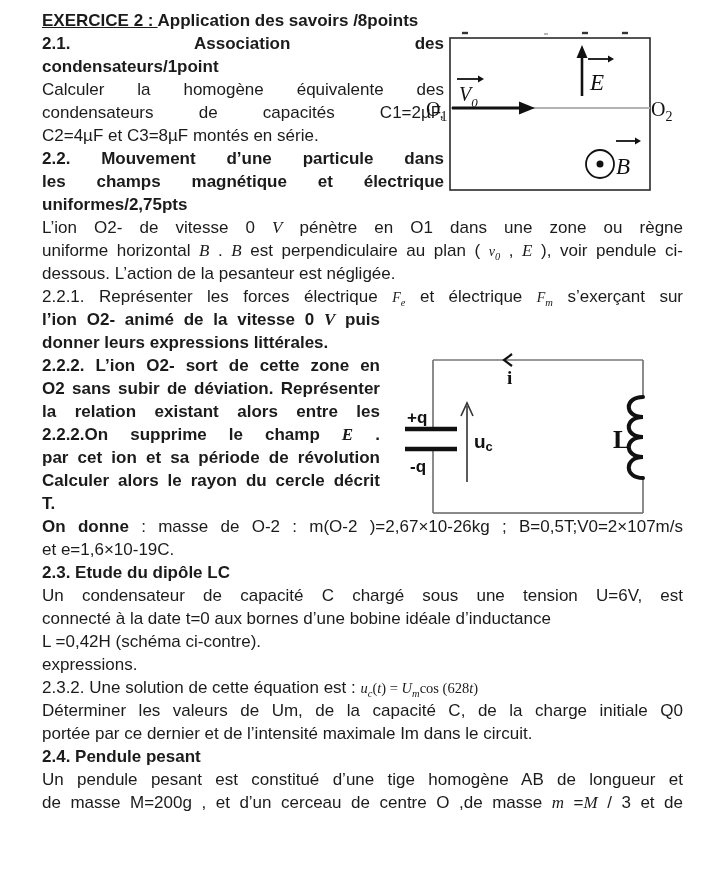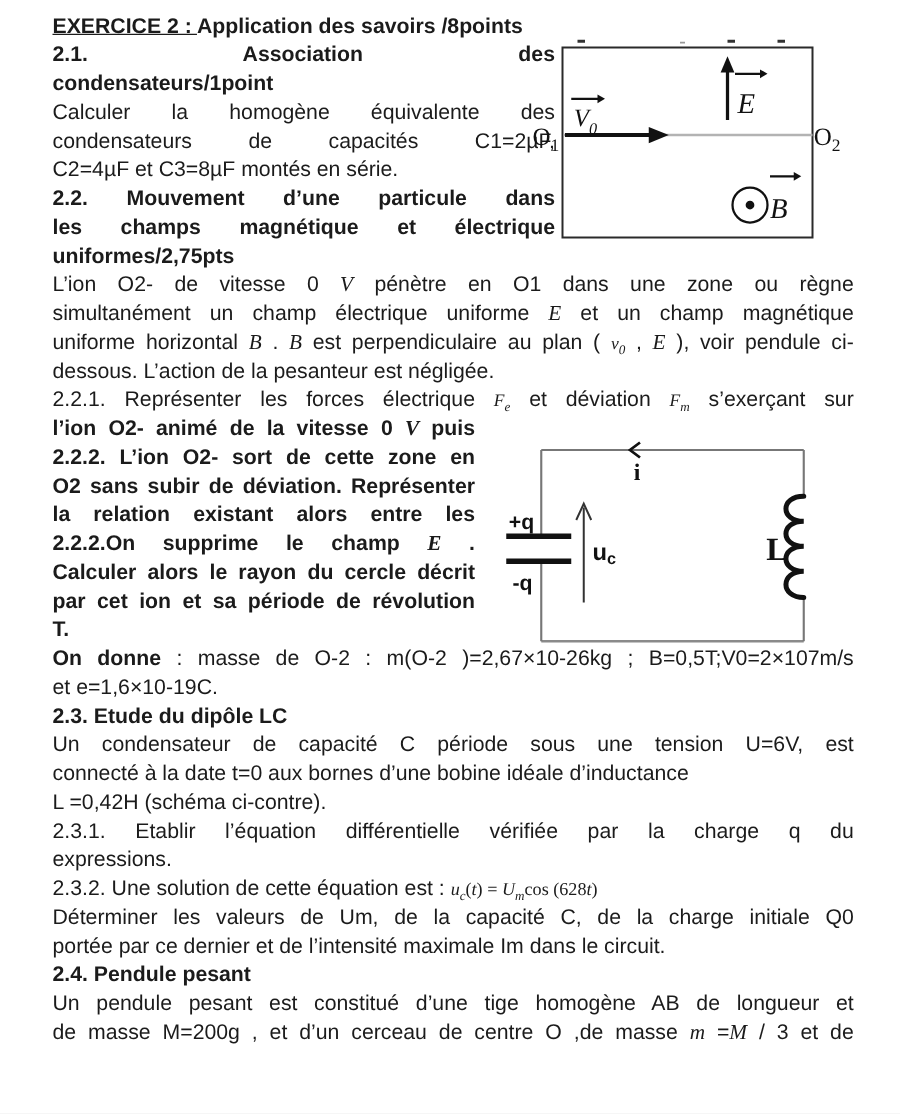--- a/index.html
+++ b/index.html
@@ -50,43 +50,42 @@
       <div class="ln"><span class="sb">condensateurs/1point</span></div>
       <div class="ln j"><span>Calculer la homogène équivalente des</span></div>
       <div class="ln j"><span>condensateurs de capacités C1=2µF,</span></div>
       <div class="ln"><span>C2=4µF et C3=8µF montés en série.</span></div>
       <div class="ln j"><span class="sb">2.2. Mouvement d’une particule dans</span></div>
       <div class="ln j"><span class="sb">les champs magnétique et électrique</span></div>
       <div class="ln"><span class="sb">uniformes/2,75pts</span></div>
     </div>
   <div class="full">
       <div class="ln j"><span>L’ion O2- de vitesse 0 </span><span class="si">V</span><span> pénètre en O1 dans une zone ou règne</span></div>
-      <div class="ln j"><span>simultanément un champ électrique uniforme </span><span class="si">E</span><span> et un champ magnétique</span></div>
       <div class="ln j"><span>uniforme horizontal </span><span class="si">B</span><span> . </span><span class="si">B</span><span> est perpendiculaire au plan ( </span><span class="ssm">v</span><span class="ssmsub">0</span><span> , </span><span class="si">E</span><span> ), voir pendule ci-</span></div>
       <div class="ln"><span>dessous. L’action de la pesanteur est négligée.</span></div>
-      <div class="ln j"><span>2.2.1. Représenter les forces électrique </span><span class="ssm">F</span><span class="ssmsub">e</span><span> et déviation </span><span class="ssm">F</span><span class="ssmsub">m</span><span> s’exerçant sur</span></div>
+      <div class="ln j"><span>2.2.1. Représenter les forces électrique </span><span class="ssm">F</span><span class="ssmsub">e</span><span> et électrique </span><span class="ssm">F</span><span class="ssmsub">m</span><span> s’exerçant sur</span></div>
     </div>
   <div class="block-b">
       <div class="ln j"><span>l’ion O2- animé de la vitesse 0 </span><span class="si">V</span><span> puis</span></div>
+      <div class="ln"><span>donner leurs expressions littérales.</span></div>
       <div class="ln j"><span>2.2.2. L’ion O2- sort de cette zone en</span></div>
       <div class="ln j"><span>O2 sans subir de déviation. Représenter</span></div>
       <div class="ln j"><span>la relation existant alors entre les</span></div>
       <div class="ln j"><span>2.2.2.On supprime le champ </span><span class="si">E</span><span> .</span></div>
+      <div class="ln j"><span>par cet ion et sa période de révolution</span></div>
       <div class="ln j"><span>Calculer alors le rayon du cercle décrit</span></div>
-      <div class="ln j"><span>par cet ion et sa période de révolution</span></div>
       <div class="ln"><span>T.</span></div>
     </div>
   <div class="full">
       <div class="ln j"><span class="sb">On donne</span><span> : masse de O-2 : m(O-2 )=2,67×10-26kg ; B=0,5T;V0=2×107m/s</span></div>
       <div class="ln"><span>et e=1,6×10-19C.</span></div>
       <div class="ln"><span class="sb">2.3. Etude du dipôle LC</span></div>
-      <div class="ln j"><span>Un condensateur de capacité C période sous une tension U=6V, est</span></div>
+      <div class="ln j"><span>Un condensateur de capacité C chargé sous une tension U=6V, est</span></div>
       <div class="ln"><span>connecté à la date t=0 aux bornes d’une bobine idéale d’inductance</span></div>
       <div class="ln"><span>L =0,42H (schéma ci-contre).</span></div>
-      <div class="ln j"><span>2.3.1. Etablir l’équation différentielle vérifiée par la charge q du</span></div>
       <div class="ln"><span>expressions.</span></div>
       <div class="ln"><span>2.3.2. Une solution de cette équation est : </span><span class="sfi">u</span><span class="sfsub">c</span><span class="sfr">(</span><span class="sfi">t</span><span class="sfr">) = </span><span class="sfi">U</span><span class="sfsub">m</span><span class="sfr">cos (628</span><span class="sfi">t</span><span class="sfr">)</span></div>
       <div class="ln j"><span>Déterminer les valeurs de Um, de la capacité C, de la charge initiale Q0</span></div>
       <div class="ln"><span>portée par ce dernier et de l’intensité maximale Im dans le circuit.</span></div>
       <div class="ln"><span class="sb">2.4. Pendule pesant</span></div>
       <div class="ln j"><span>Un pendule pesant est constitué d’une tige homogène AB de longueur et</span></div>
       <div class="ln j"><span>de masse M=200g , et d’un cerceau de centre O ,de masse </span><span class="si">m</span><span> =</span><span class="si">M</span><span> / 3 et de</span></div>
     </div>
 
   <svg id="fig1" class="fig" width="260" height="170" viewBox="0 0 260 170">

